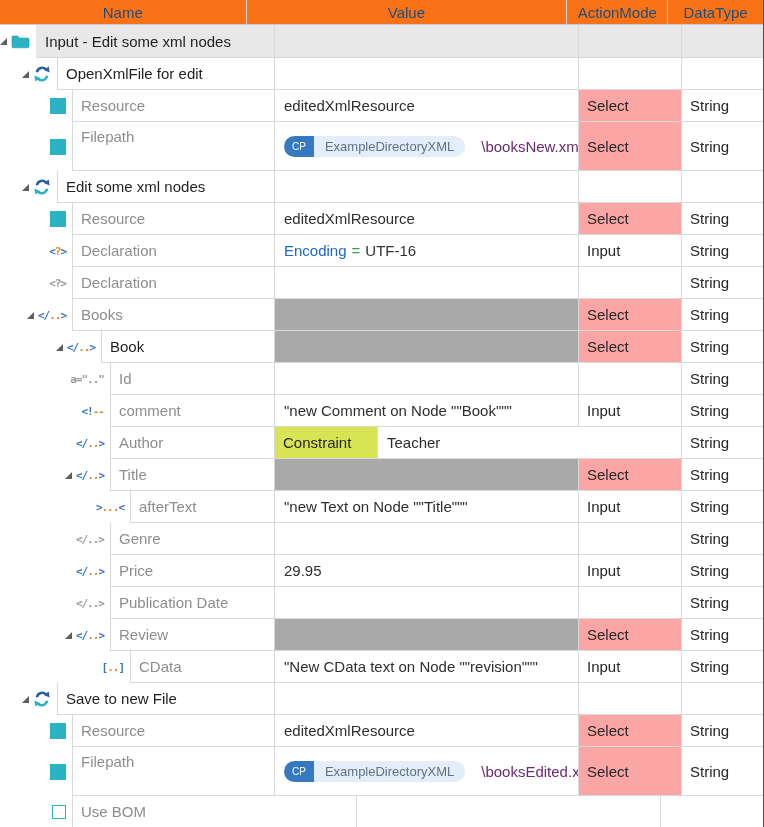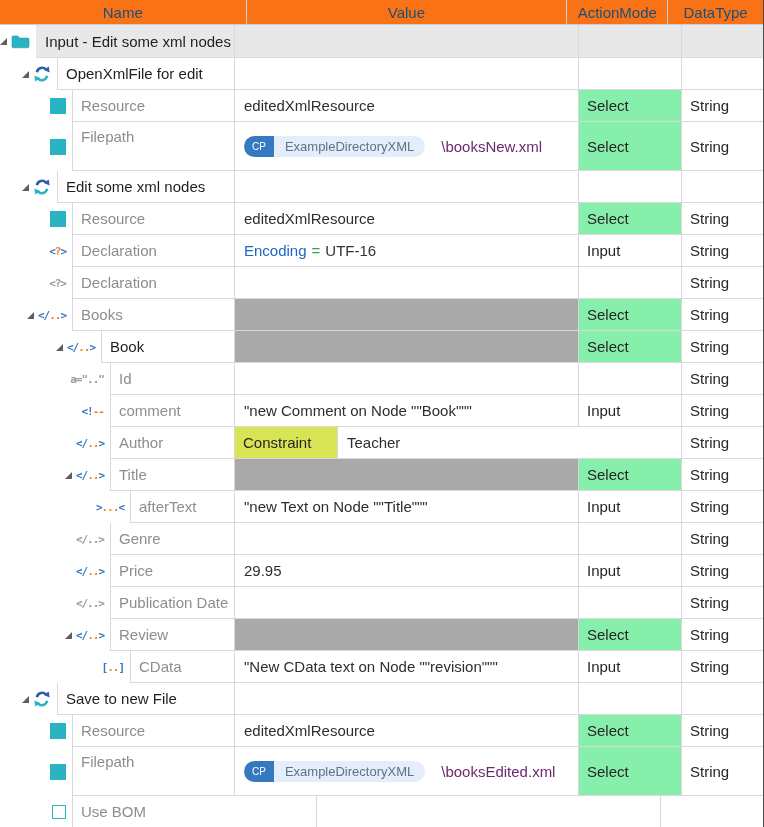--- a/index.html
+++ b/index.html
@@ -12,24 +12,24 @@
   .w-name{width:251px}.w-value{width:328px}.w-action{width:103px}.w-dt{width:98px}
 
   
   .row{display:flex;height:32px;}
   .row.tall{height:49px}
   .row.hlrow{height:33px}
   .gutter{display:flex;align-items:center;justify-content:flex-end;gap:4px;box-sizing:border-box;padding-right:6px;flex-shrink:0;background:#fff;}
   .ncell{flex:1;display:flex;align-items:center;box-sizing:border-box;border-left:1px solid #d9d9d9;border-bottom:1px solid #d9d9d9;padding-left:8px;font-size:15px;color:#8d8d8d;overflow:hidden;white-space:nowrap;}
   .row.tall .ncell{align-items:flex-start;padding-top:6px;}
   .cell{box-sizing:border-box;border-left:1px solid #d9d9d9;border-bottom:1px solid #d9d9d9;display:flex;align-items:center;font-size:15px;color:#262626;overflow:hidden;white-space:nowrap;flex-shrink:0;}
-  .vcell{width:344px;padding-left:9px;}
+  .vcell{width:304px;padding-left:9px;}
   .acell{width:103px;padding-left:8px;}
   .dcell{width:82px;padding-left:8px;}
-  .sel{background:#86efac}
+  .sel{background:#fca5a5}
   .con{background:#d9e455}
   .graybar{background:#a9a9a9}
   .hl{background:#e8e8e8}
   .hl.ncell{border-left-color:#e8e8e8}
   .dark{color:#1f1f1f}
   .vtext{color:#2e2e2e}
 
   
   .exp{width:0;height:0;border-left:7px solid transparent;border-bottom:7px solid #5e5e5e;flex-shrink:0;}
   .sq{width:16px;height:16px;background:#2ab3c2;flex-shrink:0;}

